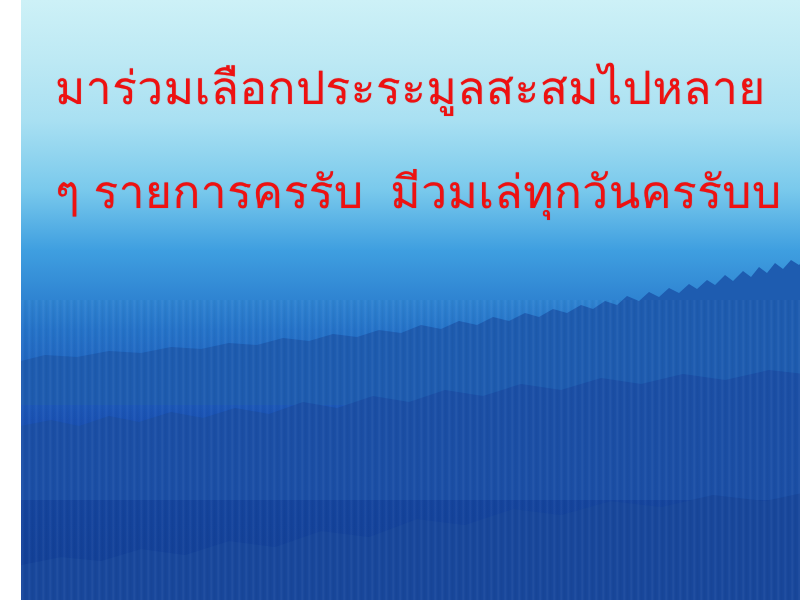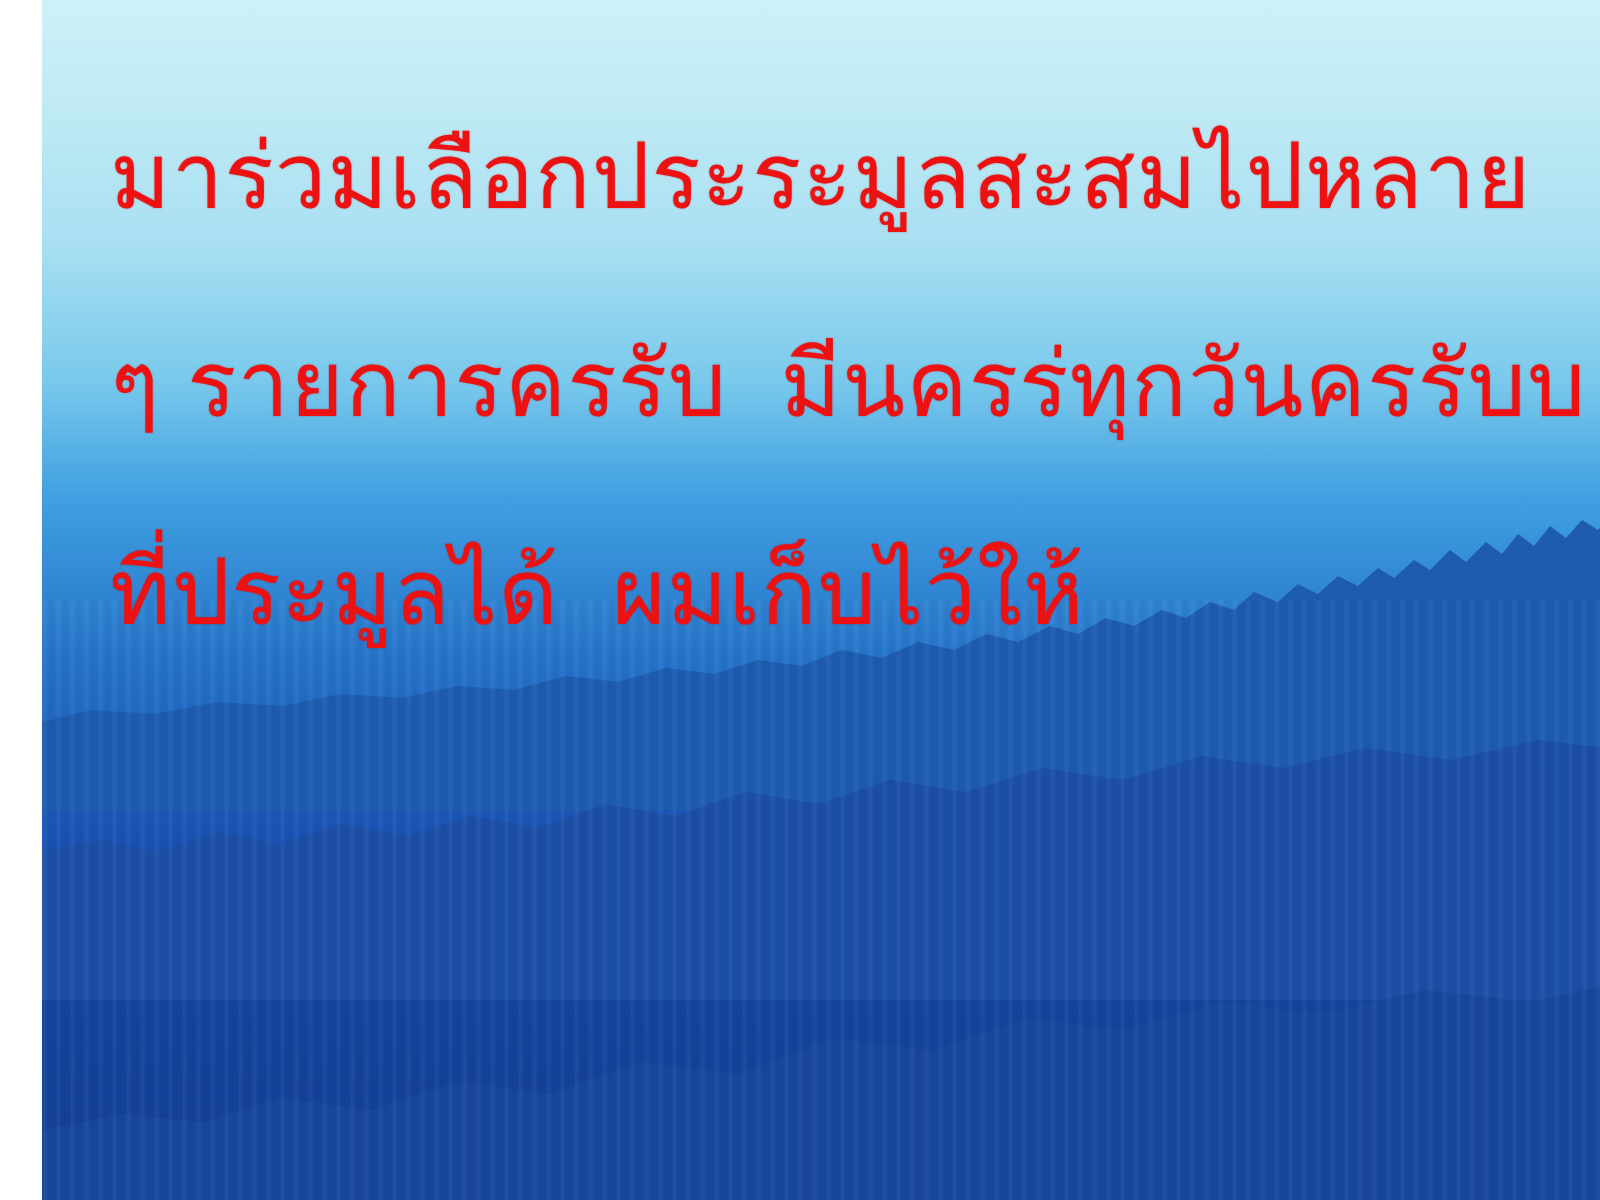--- a/index.html
+++ b/index.html
@@ -124,17 +124,16 @@
   <svg class="slope slope-c" viewBox="0 0 800 200" preserveAspectRatio="none">
     <path fill="#18479c" d="M0,150 L40,142 L80,146 L120,134 L164,140 L208,126 L254,132
          L300,116 L348,122 L396,104 L444,110 L492,94 L540,100
          L590,86 L640,92 L692,80 L744,86 L800,74 L800,200 L0,200 Z"></path>
   </svg>
 
   <div class="grain"></div>
 
   <div id="caption">
     <div class="line">มาร่วมเลือกประระมูลสะสมไปหลาย</div>
-    <div class="line">ๆ รายการครรับ  มีนครร่ทุกวันครรับบ</div>
-    <div class="line">ที่ประมูลได้  ผมเก็บไว้ให้</div>
+    <div class="line">ๆ รายการครรับ  มีวมเล่ทุกวันครรับบ</div>
   </div>
 
 </div>
 
 </body></html>

